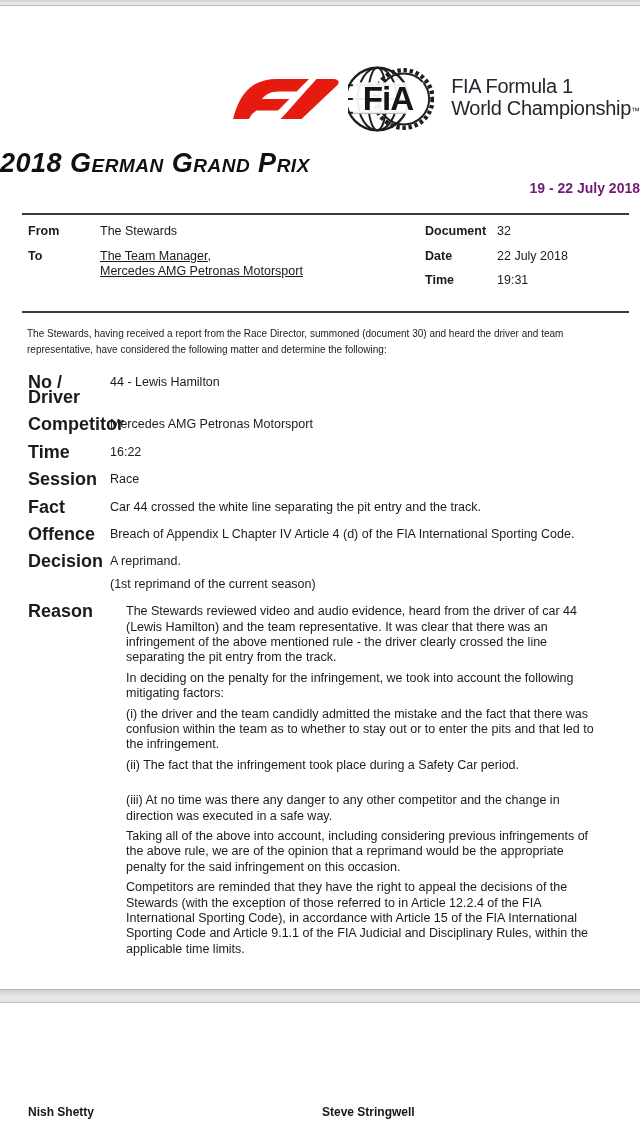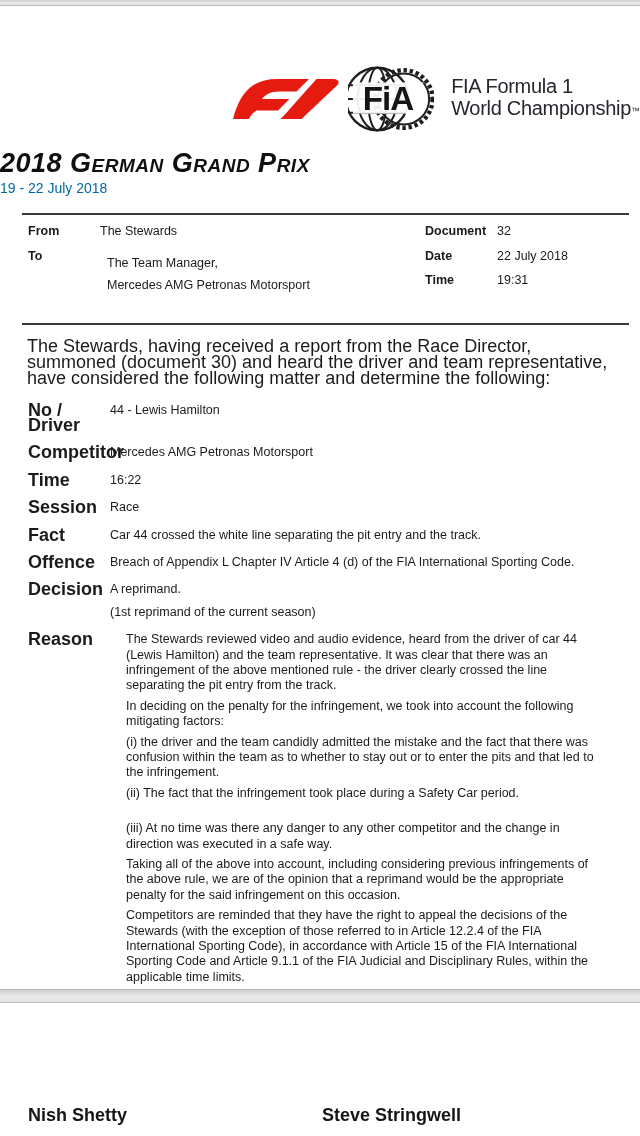--- a/index.html
+++ b/index.html
@@ -36,50 +36,50 @@
   }
   .tm { font-size:9px; vertical-align:1px; letter-spacing:0; }
 
   
   .title {
     text-align:left; margin-top:12px;
     font-size:27px; line-height:30px; font-weight:bold;
     font-variant:small-caps; letter-spacing:0.5px; color:#101010;font-style:italic;
   }
   .subtitle {
-    text-align:left; margin-top:2px;
-    font-size:14px; line-height:16px; font-weight:normal; color:#0369a1;
+    text-align:right; margin-top:2px;
+    font-size:14px; line-height:16px; font-weight:bold; color:#701a75;
   }
 
   .rule { border:none; border-top:2px solid #3a3a3a; margin:0 11px 0 22px; }
   .rule.first { margin-top:17px; }
 
   
   .meta { display:flex; margin:9px 12px 13px 28px; font-size:12.5px; line-height:15.5px;justify-content:space-between; }
   .meta-left { width:397px; flex-shrink:0; }
   .meta-right { flex:1; }
   .meta-row { display:flex; margin-bottom:9px; }
   .meta-label { width:72px; flex-shrink:0; font-weight:bold; }
-  .meta-value div { margin:7px; }
-
-  
-  .intro { margin:13px 18px 0 27px; font-size:18px; line-height:16px; width:595px; }
+  .meta-value div { margin:0;text-decoration:underline; }
+
+  
+  .intro { margin:13px 18px 0 27px; font-size:10px; line-height:16px; width:595px; }
 
   
   .fields { margin:17px 12px 0 28px; }
   .field-row { display:flex; margin-bottom:12px; }
   .field-label { width:82px; flex-shrink:0; font-weight:bold; font-size:18px; line-height:15.4px; }
   .field-value { font-size:12.5px; line-height:15.4px; max-width:497px; }
   .field-value .second-line { margin-top:7px; }
   .reason-paragraphs { max-width:497px; font-size:12.5px; line-height:15.4px; }
   .reason-paragraphs p { margin:0 0 5px 16px; }
   .reason-paragraphs p.spaced { margin-top:20px; }
 
   
-  .signature { position:absolute; top:1105px; font-size:18px; font-weight:bold; color:#161616; }
+  .signature { position:absolute; top:1105px; font-size:12px; font-weight:bold; color:#161616; }
   .signature.left { left:28px; }
   .signature.right { left:322px; }
 </style>
 </head>
 <body>
 
 <div>
 
   <div class="gray-bar top"></div>
 

